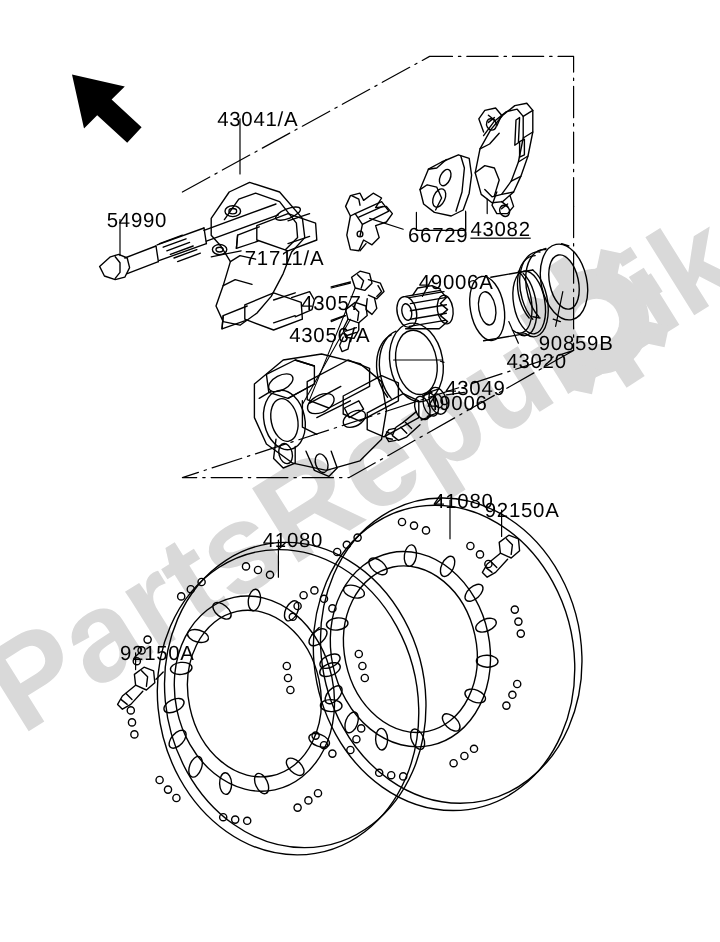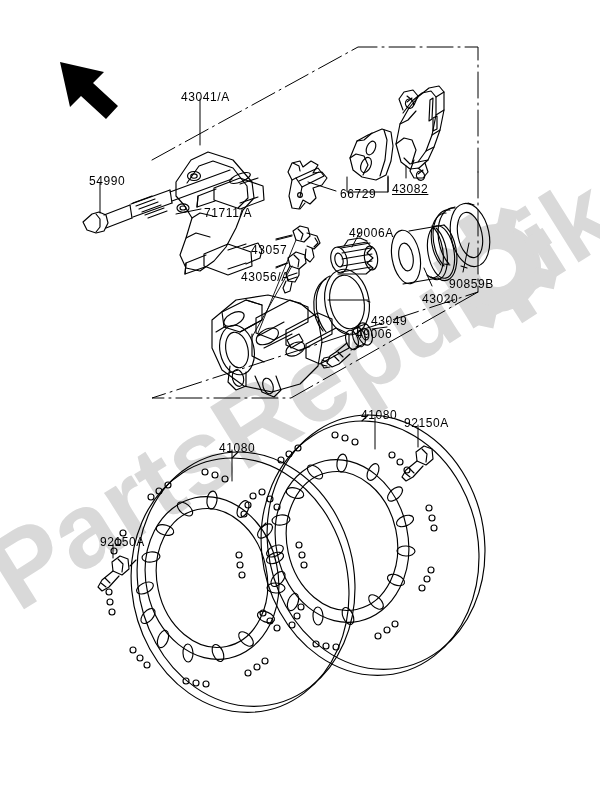--- a/index.html
+++ b/index.html
@@ -1,20 +1,20 @@
 <!DOCTYPE html>
 <html><head>
 <meta charset="utf-8">
 <title>Parts Diagram</title>
 <style>
   html,body{margin:0;padding:0;background:#ffffff;}
   body{width:600px;height:785px;font-family:"Liberation Sans",sans-serif;}
   #stage{position:relative;width:600px;height:785px;overflow:hidden;background:#fff;}
   #stage svg{position:absolute;left:0;top:0;}
-  .lbl{position:absolute;font-family:"Liberation Sans",sans-serif;font-size:12px;
+  .lbl{position:absolute;font-family:"Liberation Sans",sans-serif;font-size:17px;
        letter-spacing:.6px;color:#000;white-space:nowrap;}
   .wm{position:absolute;left:0;top:0;width:600px;height:785px;pointer-events:none;}
 </style>
 </head>
 <body>
 
 <div id="stage">
 
   <svg class="wm" width="600" height="785" viewBox="0 0 600 785">
     <g transform="translate(300 392) rotate(-32) translate(-300 -392)">

